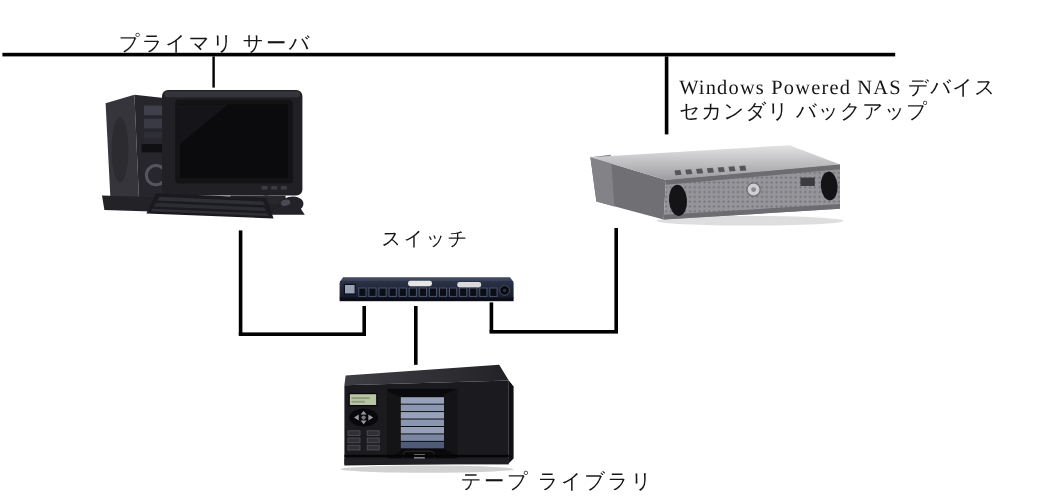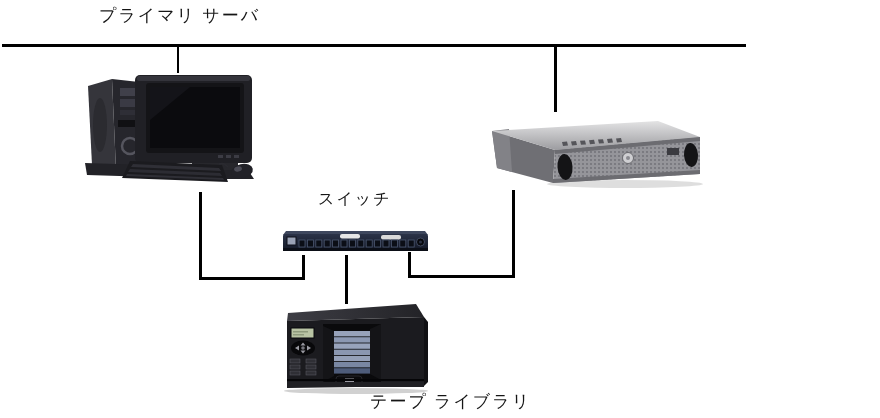--- a/index.html
+++ b/index.html
@@ -2,23 +2,23 @@
 <html><head>
 <meta charset="utf-8">
 <style>
   html,body{margin:0;padding:0;background:#ffffff;}
   #stage{
     position:relative;width:880px;height:418px;background:#ffffff;
     font-family:"Liberation Serif","DejaVu Serif",serif;color:#121212;
     overflow:hidden;
   }
   .lbl{position:absolute;white-space:nowrap;color:#151515;}
-  .lbl-primary{left:99px;top:4px;font-size:17px;letter-spacing:2px;}
+  .lbl-primary{left:99px;top:25px;font-size:17px;letter-spacing:2px;}
   .lbl-switch{left:318px;top:189px;font-size:16px;letter-spacing:2px;}
-  .lbl-tape{left:370px;top:390px;font-size:17px;letter-spacing:2px;}
+  .lbl-tape{left:384px;top:390px;font-size:17px;letter-spacing:2px;}
   .lbl-nas{left:566px;top:63px;font-size:17px;line-height:20px;letter-spacing:1px;}
   .line{position:absolute;background:#000000;}
   
   .l-backbone{left:2px;top:44px;width:744px;height:3px;}
   .l-pc-top{left:177px;top:47px;width:2px;height:26px;}
   .l-nas-callout{left:554px;top:47px;width:3px;height:65px;}
   .l-pc-down{left:199px;top:192px;width:3px;height:87px;}
   .l-bottom-left{left:199px;top:277px;width:106px;height:3px;}
   .l-sw-left{left:302px;top:255px;width:3px;height:24px;}
   .l-sw-mid{left:345px;top:255px;width:3px;height:49px;}
@@ -41,20 +41,24 @@
   <div class="line l-nas-callout"></div>
   <div class="line l-pc-down"></div>
   <div class="line l-bottom-left"></div>
   <div class="line l-sw-left"></div>
   <div class="line l-sw-mid"></div>
   <div class="line l-sw-right"></div>
   <div class="line l-bottom-right"></div>
   <div class="line l-nas-down"></div>
 
   <div class="lbl lbl-primary">プライマリ サーバ</div>
+  <div class="lbl lbl-nas">
+    <div>Windows Powered NAS デバイス</div>
+    <div>セカンダリ バックアップ</div>
+  </div>
   <div class="lbl lbl-switch">スイッチ</div>
   <div class="lbl lbl-tape">テープ ライブラリ</div>
 
   <svg class="dev d-pc" width="180" height="118" viewBox="0 0 180 118">
     <g>
       <polygon points="8,16 32,9 36,100 12,95" fill="#35353b"></polygon>
       <ellipse cx="20" cy="55" rx="7" ry="27" fill="#2b2b30"></ellipse>
       <polygon points="32,9 68,13 66,99 36,100" fill="#26262c"></polygon>
       <rect x="40" y="18" width="24" height="8" fill="#40404a"></rect>
       <rect x="40" y="29" width="24" height="8" fill="#3a3a44"></rect>

